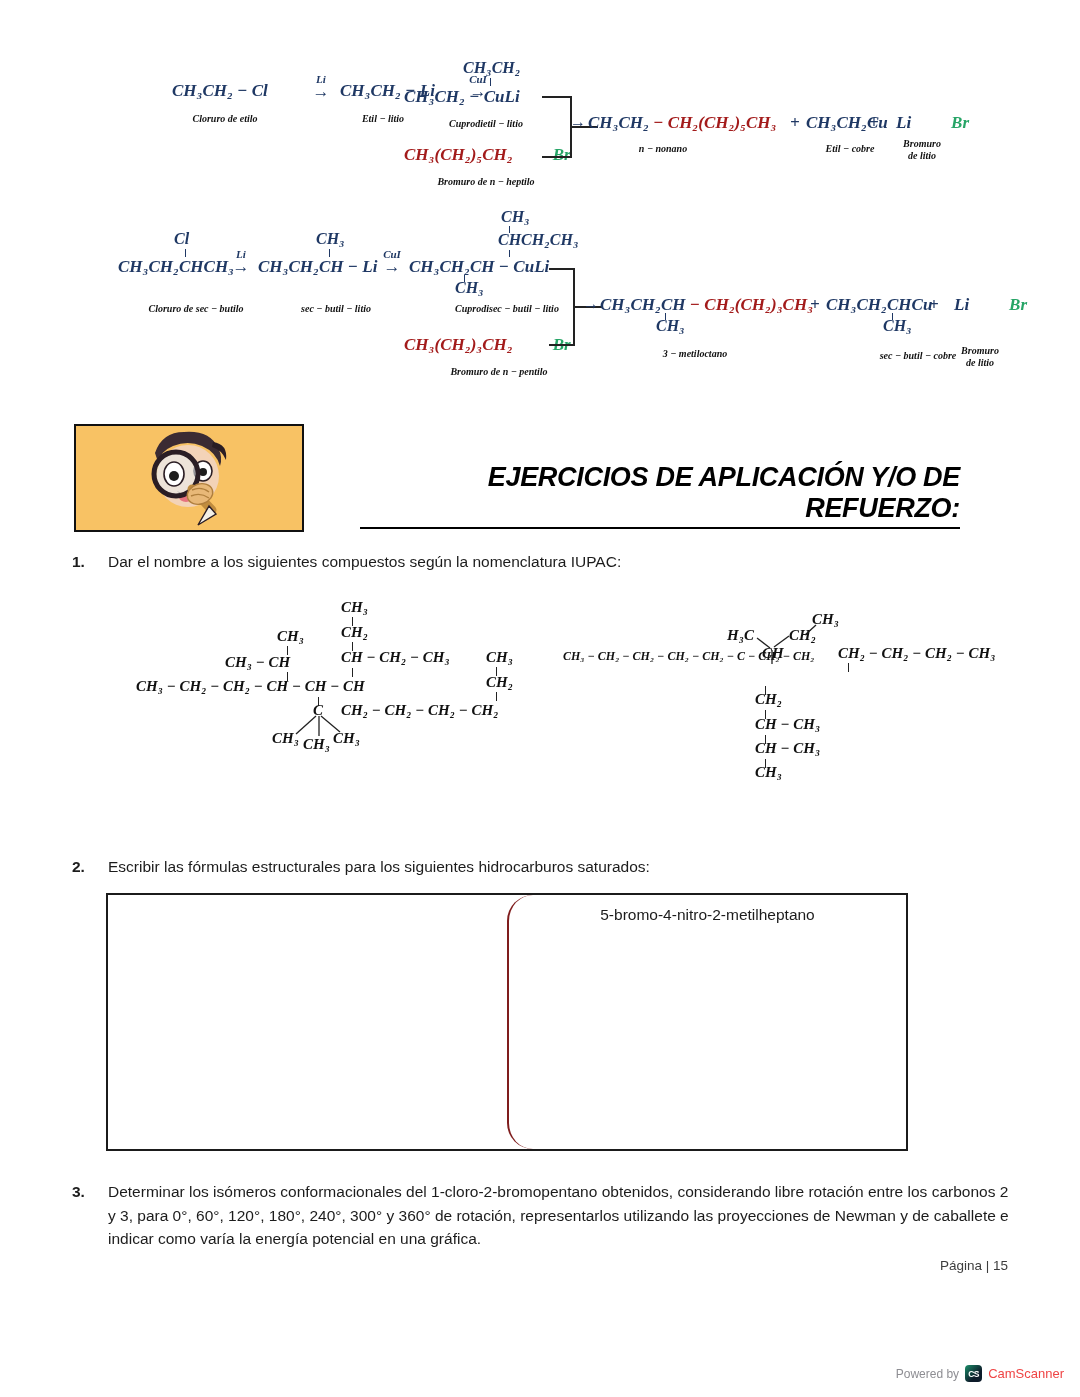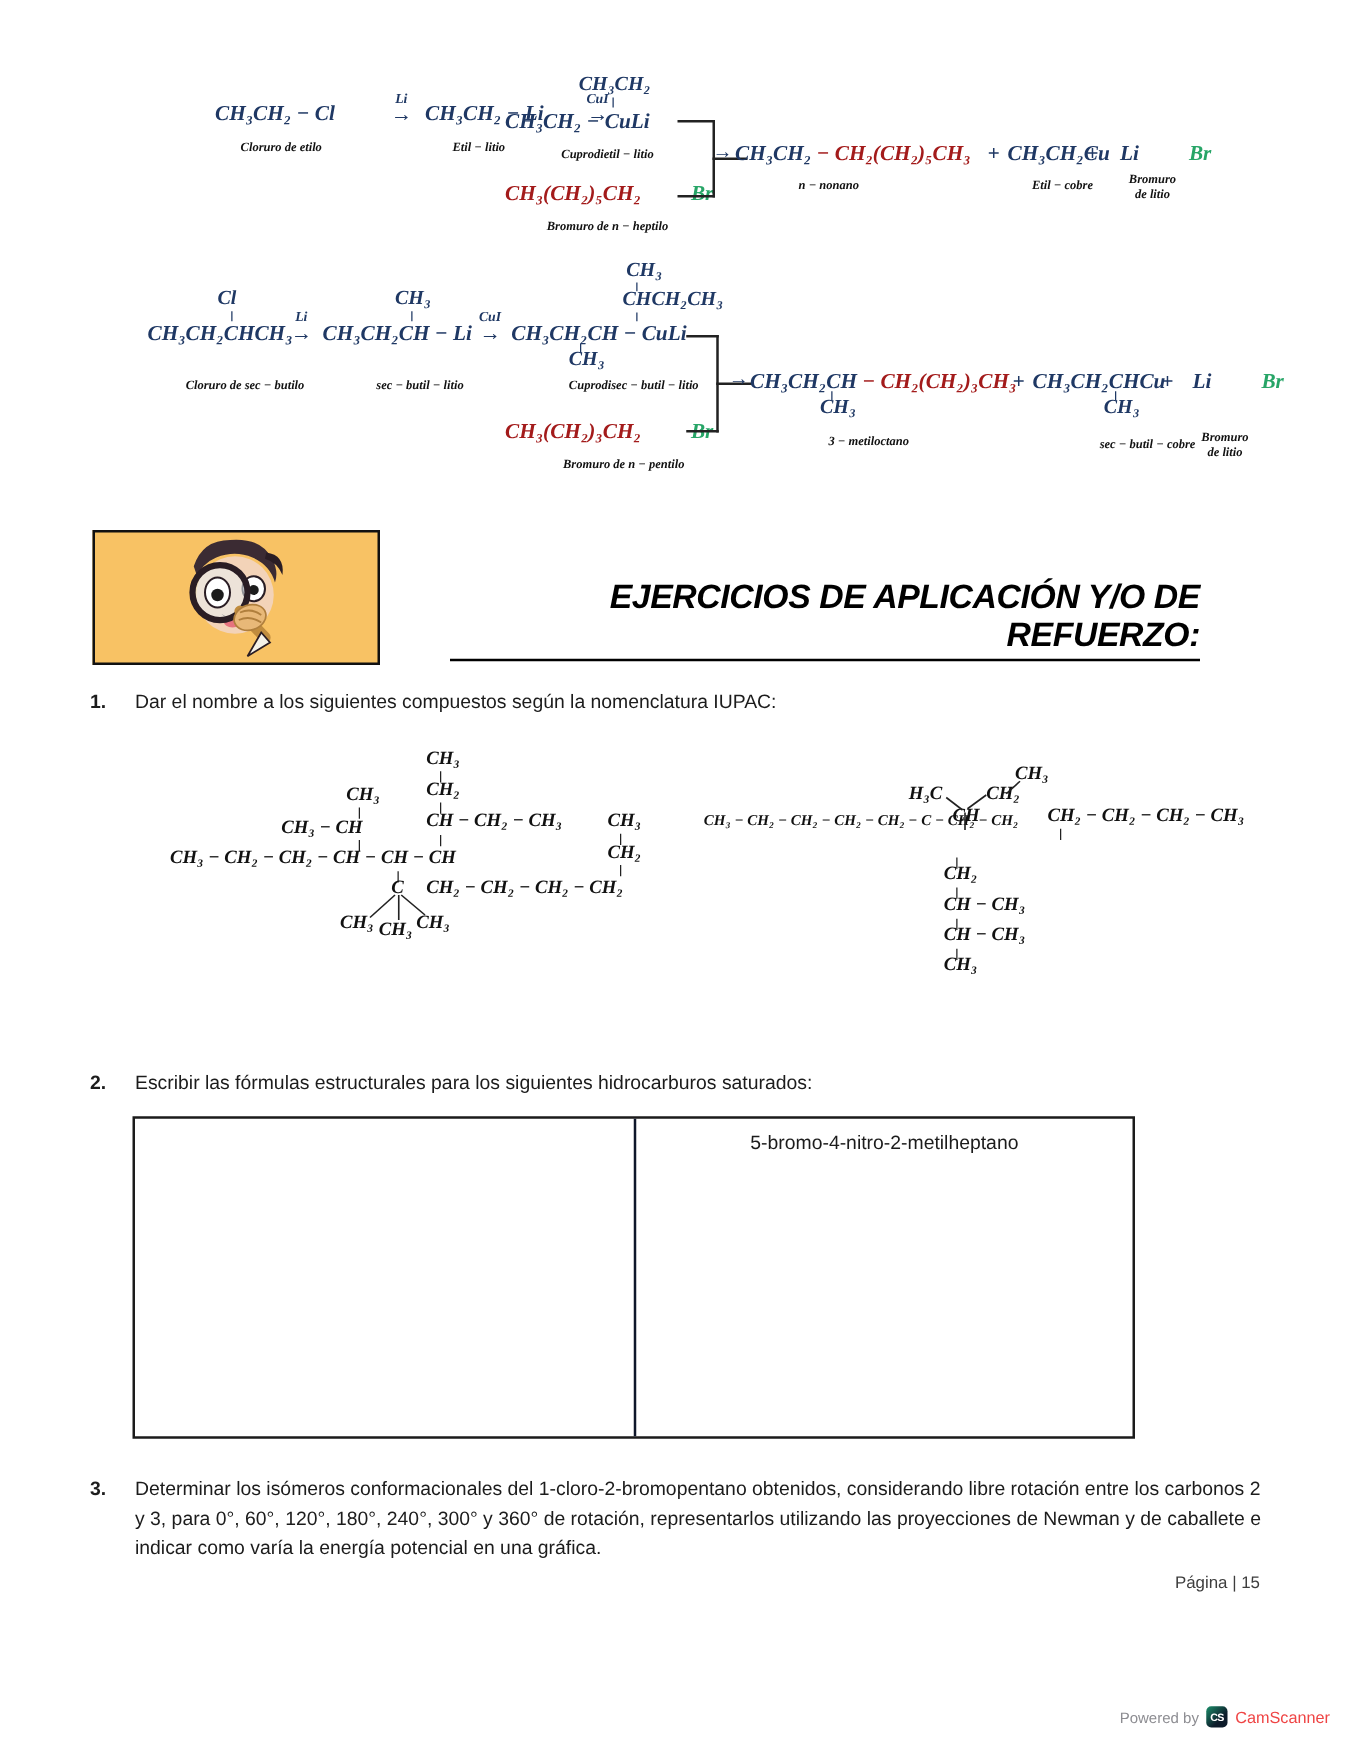--- a/index.html
+++ b/index.html
@@ -126,21 +126,21 @@
     width: 802px; height: 258px;
     border: 2px solid #1b1b1b;
     box-sizing: border-box;
     display: flex;
   }
   #answer-table .cell {
     flex: 1 1 50%;
     box-sizing: border-box;
     padding-top: 11px;
   }
-  #answer-table .cell + .cell { border-left: 2px solid #0f172a; }
+  #answer-table .cell + .cell { border-left: 2px solid #7f1d1d; border-radius: 26px; }
   #answer-table .cell .hd {
     text-align: center;
     font-family: "Liberation Sans", sans-serif;
     font-size: 15.5px;
     color: #1c1c1c;
   }
 
   
   #page-footer {
     position: absolute;

